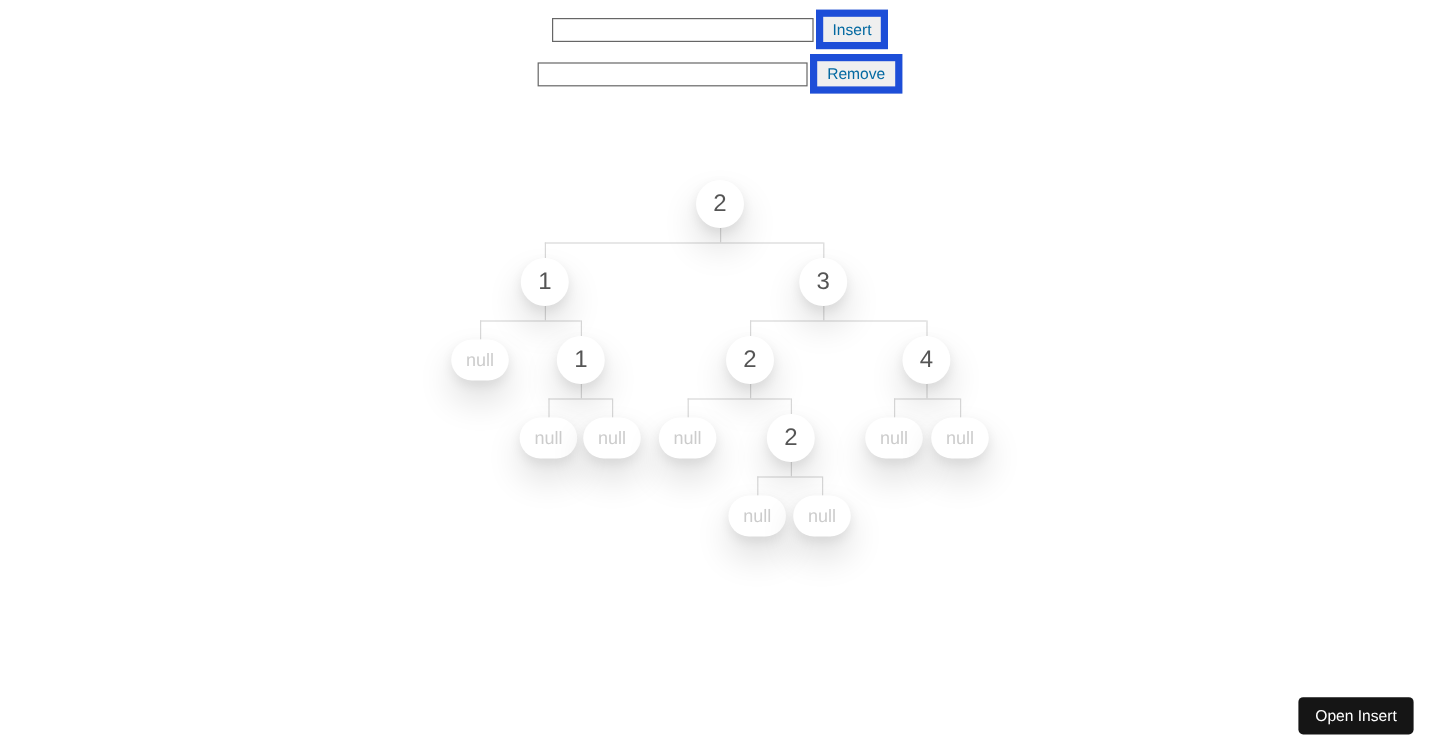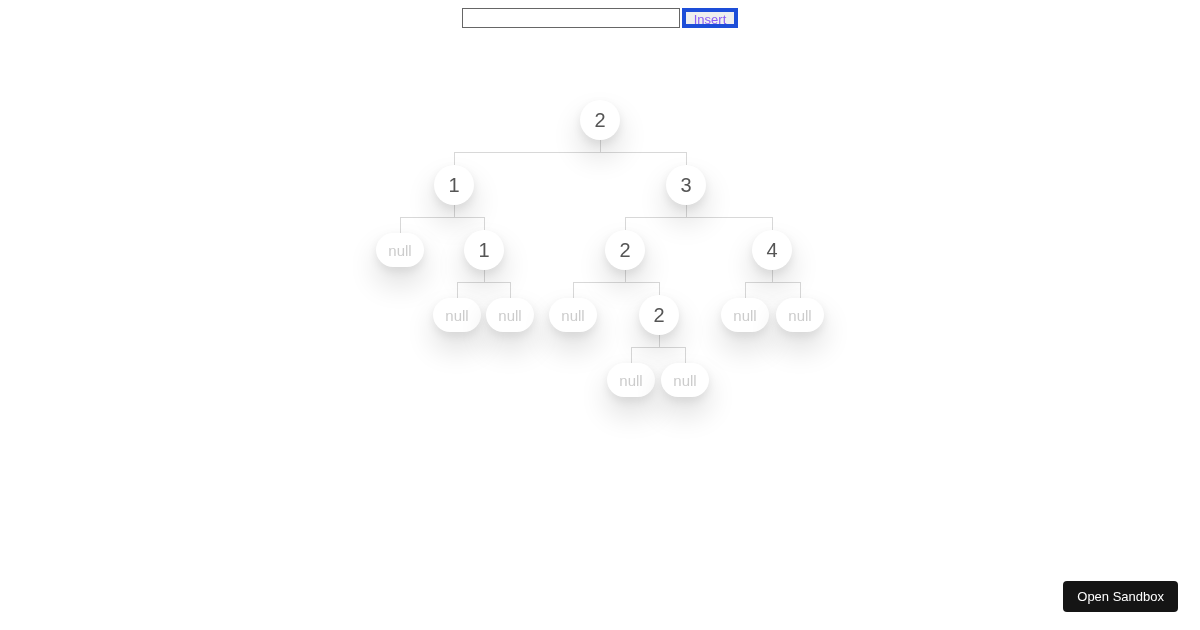--- a/index.html
+++ b/index.html
@@ -26,29 +26,29 @@
   }
   .control-row input[type="text"] {
     height: 20px;
     border: 1px solid #666;
     background: #fff;
     padding: 0 4px;
     font-size: 13px;
     box-sizing: border-box;
   }
   .control-row button {
-    height: 20px;
+    height: 33px;
     margin-left: 2px;
-    border: 4px solid #1d4ed8;
+    border: 6px solid #1d4ed8;
     background: #efefef;
     font-size: 13px;
     padding: 0 8px;
     box-sizing: border-box;
     cursor: pointer;
-    color: #8b5cf6;
+    color: #0369a1;
   }
   #insert-input  { width: 218px; }
   #remove-input  { width: 225px; }
 
   
   .tree-area {
     position: relative;
     width: 1200px;
     height: 520px;
   }
@@ -100,20 +100,24 @@
   }
 </style>
 </head>
 <body>
 
 <div class="controls">
   <div class="control-row">
     <input id="insert-input" type="text" value="" style="">
     <button>Insert</button>
   </div>
+  <div class="control-row">
+    <input id="remove-input" type="text" value="" style="">
+    <button>Remove</button>
+  </div>
 </div>
 
 <div class="tree-area" id="tree-area">
     <div class="v-line" style="left: 600px; top: 112px; height: 12px;"></div>
     <div class="h-line" style="left: 454px; top: 124px; width: 232px;"></div>
     <div class="drop" style="left: 454px; top: 124px; height: 13px;"></div>
     <div class="drop" style="left: 686px; top: 124px; height: 13px;"></div>
     <div class="v-line" style="left: 454px; top: 177px; height: 12px;"></div>
     <div class="h-line" style="left: 400px; top: 189px; width: 84px;"></div>
     <div class="drop" style="left: 400px; top: 189px; height: 16px;"></div>
@@ -148,13 +152,13 @@
     <div class="node null-node" style="left: 457px; top: 287px;">null</div>
     <div class="node null-node" style="left: 510px; top: 287px;">null</div>
     <div class="node null-node" style="left: 573px; top: 287px;">null</div>
     <div class="node" style="left: 659px; top: 287px;">2</div>
     <div class="node null-node" style="left: 745px; top: 287px;">null</div>
     <div class="node null-node" style="left: 800px; top: 287px;">null</div>
     <div class="node null-node" style="left: 631px; top: 352px;">null</div>
     <div class="node null-node" style="left: 685px; top: 352px;">null</div>
   </div>
 
-<button class="sandbox-btn">Open Sandbox</button>
+<button class="sandbox-btn">Open Insert</button>
 
 </body></html>

